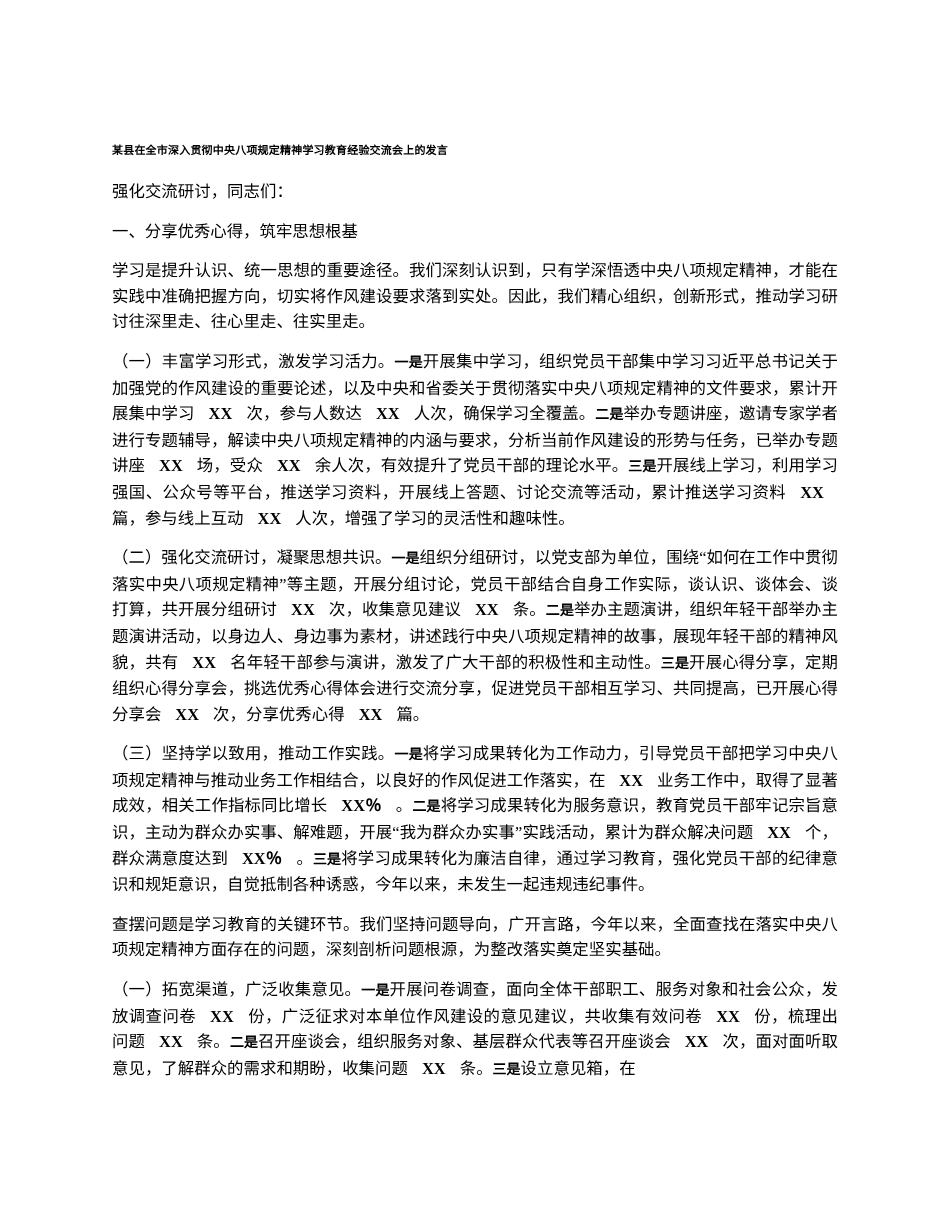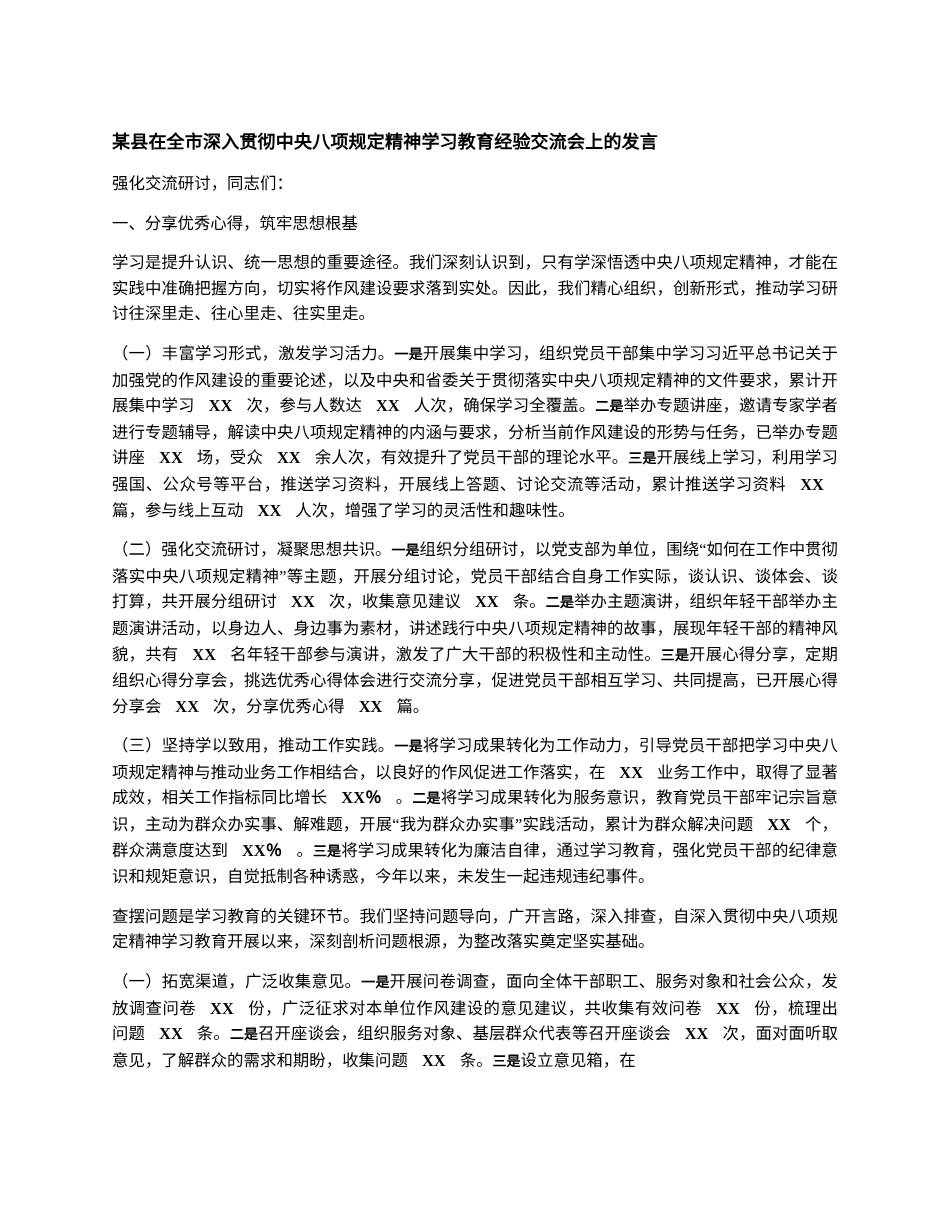--- a/index.html
+++ b/index.html
@@ -22,23 +22,23 @@
     background: #ffffff;
     box-sizing: border-box;
     padding: 130px 112px 0 112px;
   }
   .doc-body {
     width: 726px;
   }
   h1.doc-title {
     font-family: "Liberation Serif", "DejaVu Serif", serif;
     font-weight: bold;
-    font-size: 18px;
+    font-size: 11px;
     line-height: 24px;
-    margin: 0 0 17px 0;
+    margin: 8px 0 17px 0;
     padding: 0;
     letter-spacing: 0.2px;
     text-align: left;
   }
   p.para {
     font-size: 16.4px;
     line-height: 25.6px;
     margin: 0 0 14px 0;
     padding: 0;
     text-align: justify;
@@ -86,18 +86,18 @@
 
     <p class="section">一、分享优秀心得，筑牢思想根基</p>
     <p class="para">学习是提升认识、统一思想的重要途径。我们深刻认识到，只有学深悟透中央八项规定精神，才能在实践中准确把握方向，切实将作风建设要求落到实处。因此，我们精心组织，创新形式，推动学习研讨往深里走、往心里走、往实里走。</p>
 
     <p class="para sub"><span>（一）丰富学习形式，激发学习活力。</span><b class="mark">一是</b><span>开展集中学习，组织党员干部集中学习习近平总书记关于加强党的作风建设的重要论述，以及中央和省委关于贯彻落实中央八项规定精神的文件要求，累计开展集中学习</span><b class="xx">XX</b><span>次，参与人数达</span><b class="xx">XX</b><span>人次，确保学习全覆盖。</span><b class="mark">二是</b><span>举办专题讲座，邀请专家学者进行专题辅导，解读中央八项规定精神的内涵与要求，分析当前作风建设的形势与任务，已举办专题讲座</span><b class="xx">XX</b><span>场，受众</span><b class="xx">XX</b><span>余人次，有效提升了党员干部的理论水平。</span><b class="mark">三是</b><span>开展线上学习，利用学习强国、公众号等平台，推送学习资料，开展线上答题、讨论交流等活动，累计推送学习资料</span><b class="xx">XX</b><span>篇，参与线上互动</span><b class="xx">XX</b><span>人次，增强了学习的灵活性和趣味性。</span></p>
 
     <p class="para sub"><span>（二）强化交流研讨，凝聚思想共识。</span><b class="mark">一是</b><span>组织分组研讨，以党支部为单位，围绕“如何在工作中贯彻落实中央八项规定精神”等主题，开展分组讨论，党员干部结合自身工作实际，谈认识、谈体会、谈打算，共开展分组研讨</span><b class="xx">XX</b><span>次，收集意见建议</span><b class="xx">XX</b><span>条。</span><b class="mark">二是</b><span>举办主题演讲，组织年轻干部举办主题演讲活动，以身边人、身边事为素材，讲述践行中央八项规定精神的故事，展现年轻干部的精神风貌，共有</span><b class="xx">XX</b><span>名年轻干部参与演讲，激发了广大干部的积极性和主动性。</span><b class="mark">三是</b><span>开展心得分享，定期组织心得分享会，挑选优秀心得体会进行交流分享，促进党员干部相互学习、共同提高，已开展心得分享会</span><b class="xx">XX</b><span>次，分享优秀心得</span><b class="xx">XX</b><span>篇。</span></p>
 
     <p class="para sub"><span>（三）坚持学以致用，推动工作实践。</span><b class="mark">一是</b><span>将学习成果转化为工作动力，引导党员干部把学习中央八项规定精神与推动业务工作相结合，以良好的作风促进工作落实，在</span><b class="xx">XX</b><span>业务工作中，取得了显著成效，相关工作指标同比增长</span><b class="xx">XX％</b><span>。</span><b class="mark">二是</b><span>将学习成果转化为服务意识，教育党员干部牢记宗旨意识，主动为群众办实事、解难题，开展“我为群众办实事”实践活动，累计为群众解决问题</span><b class="xx">XX</b><span>个，群众满意度达到</span><b class="xx">XX％</b><span>。</span><b class="mark">三是</b><span>将学习成果转化为廉洁自律，通过学习教育，强化党员干部的纪律意识和规矩意识，自觉抵制各种诱惑，今年以来，未发生一起违规违纪事件。</span></p>
 
-    <p class="para">查摆问题是学习教育的关键环节。我们坚持问题导向，广开言路，深入排查，自深入贯彻中央八项规定精神学习教育开展以来，深刻剖析问题根源，为整改落实奠定坚实基础。</p>
+    <p class="para">查摆问题是学习教育的关键环节。我们坚持问题导向，广开言路，今年以来，全面查找在落实中央八项规定精神方面存在的问题，深刻剖析问题根源，为整改落实奠定坚实基础。</p>
 
     <p class="para sub clip-last"><span>（一）拓宽渠道，广泛收集意见。</span><b class="mark">一是</b><span>开展问卷调查，面向全体干部职工、服务对象和社会公众，发放调查问卷</span><b class="xx">XX</b><span>份，广泛征求对本单位作风建设的意见建议，共收集有效问卷</span><b class="xx">XX</b><span>份，梳理出问题</span><b class="xx">XX</b><span>条。</span><b class="mark">二是</b><span>召开座谈会，组织服务对象、基层群众代表等召开座谈会</span><b class="xx">XX</b><span>次，面对面听取意见，了解群众的需求和期盼，收集问题</span><b class="xx">XX</b><span>条。</span><b class="mark">三是</b><span>设立意见箱，在</span></p>
 
   </div>
 </div>
 
 </body></html>

